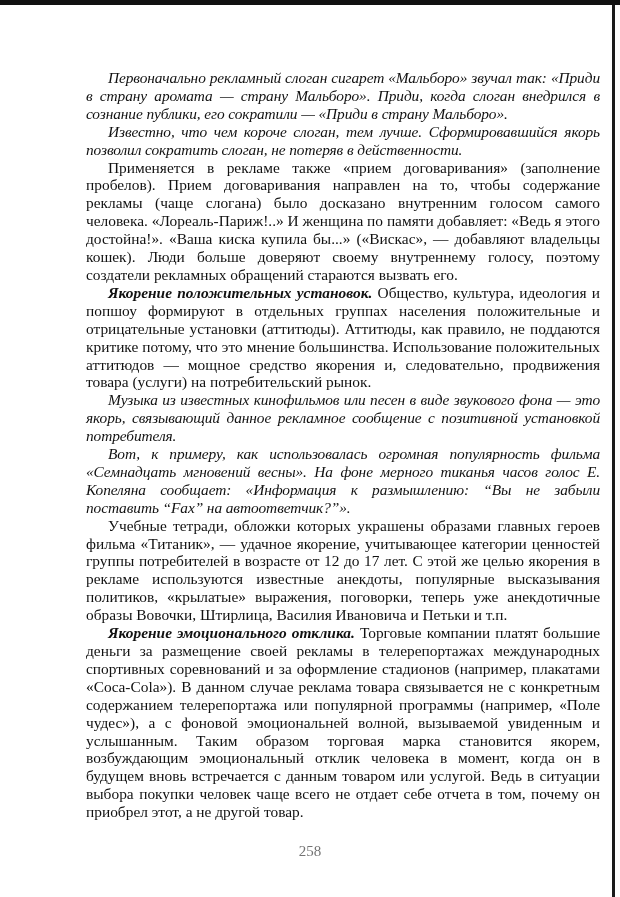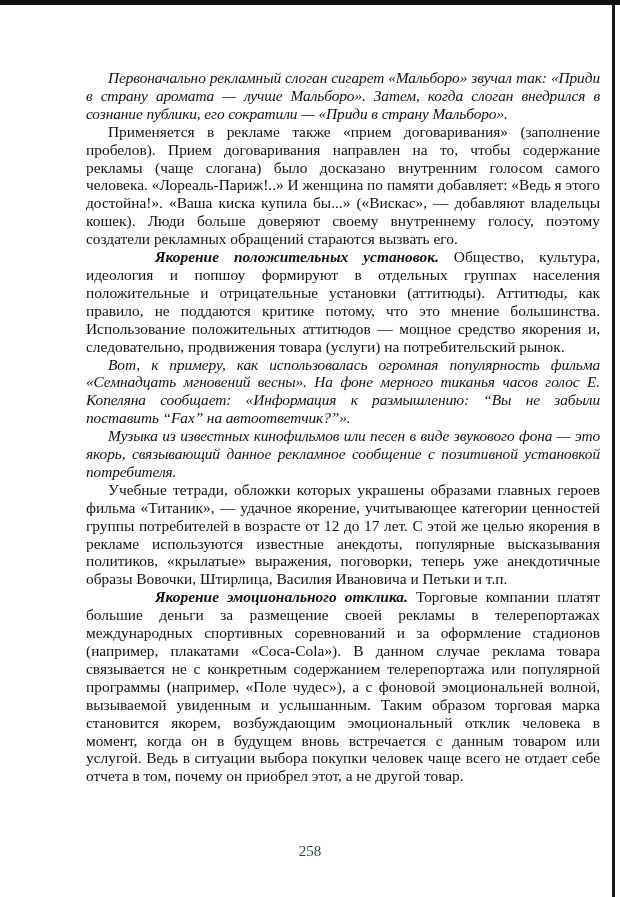--- a/index.html
+++ b/index.html
@@ -6,36 +6,37 @@
   body { width:620px; height:897px; position:relative; overflow:hidden; }
   .top-rule { position:absolute; left:0; top:0; width:620px; height:5px; background:#111; }
   .right-rule { position:absolute; left:612px; top:5px; width:3px; height:892px; background:#1a1a1a; }
   .page-body {
     position:absolute; left:86px; top:69px; width:514px;
     font-family:"Liberation Serif", serif; font-size:15.4px; line-height:17.9px;
     color:#111; text-align:justify; hyphens:manual;
   }
   .page-body p { margin:0; text-indent:22px; }
   .page-body p.it { font-style:italic; letter-spacing:-0.1px; }
-  .lead { font-weight:bold; font-style:italic;margin-left:47px; }
+  .lead { font-weight:bold; font-style:italic; }
   .page-number {
     position:absolute; left:0; width:620px; top:843px; text-align:center;
-    font-family:"Liberation Serif", serif; font-size:15px; color:#14532d;
+    font-family:"Liberation Serif", serif; font-size:15px; color:#737373;
   }
 </style>
 </head>
 <body>
 
 <div class="top-rule"></div>
 <div class="right-rule"></div>
 
 <div class="page-body">
-  <p class="it"><span>Первоначально рекламный слоган сигарет «Мальборо» звучал так: «Приди в страну аромата — лучше Мальборо». Затем, когда слоган внедрился в сознание публики, его сократили — «Приди в страну Мальборо».</span></p>
+  <p class="it"><span>Первоначально рекламный слоган сигарет «Мальборо» звучал так: «Приди в страну аромата — страну Мальборо». Приди, когда слоган внедрился в сознание публики, его сократили — «Приди в страну Мальборо».</span></p>
+  <p class="it"><span>Известно, что чем короче слоган, тем лучше. Сформировавшийся якорь позволил сократить слоган, не потеряв в действенности.</span></p>
   <p><span>Применяется в рекламе также «прием договаривания» (заполнение пробелов). Прием договаривания направлен на то, чтобы содержание рекламы (чаще слогана) было досказано внутренним голосом самого человека. «Лореаль-Париж!..» И женщина по памяти добавляет: «Ведь я этого достойна!». «Ваша киска купила бы...» («Вискас», — добавляют владельцы кошек). Люди больше доверяют своему внутреннему голосу, поэтому создатели рекламных обращений стараются вызвать его.</span></p>
   <p><span class="lead">Якорение положительных установок.</span><span> Общество, культура, идеология и попшоу формируют в отдельных группах населения положительные и отрицательные установки (аттитюды). Аттитюды, как правило, не поддаются критике потому, что это мнение большинства. Использование положительных аттитюдов — мощное средство якорения и, следовательно, продвижения товара (услуги) на потребительский рынок.</span></p>
+  <p class="it"><span>Музыка из известных кинофильмов или песен в виде звукового фона — это якорь, связывающий данное рекламное сообщение с позитивной установкой потребителя.</span></p>
   <p class="it"><span>Вот, к примеру, как использовалась огромная популярность фильма «Семнадцать мгновений весны». На фоне мерного тиканья часов голос Е. Копеляна сообщает: «Информация к размышлению: “Вы не забыли поставить “Fax” на автоответчик?”».</span></p>
-  <p class="it"><span>Музыка из известных кинофильмов или песен в виде звукового фона — это якорь, связывающий данное рекламное сообщение с позитивной установкой потребителя.</span></p>
   <p><span>Учебные тетради, обложки которых украшены образами главных героев фильма «Титаник», — удачное якорение, учитывающее категории ценностей группы потребителей в возрасте от 12 до 17 лет. С этой же целью якорения в рекламе используются известные анекдоты, популярные высказывания политиков, «крылатые» выражения, поговорки, теперь уже анекдотичные образы Вовочки, Штирлица, Василия Ивановича и Петьки и т.п.</span></p>
   <p><span class="lead">Якорение эмоционального отклика.</span><span> Торговые компании платят большие деньги за размещение своей рекламы в телерепортажах международных спортивных соревнований и за оформление стадионов (например, плакатами «Coca-Cola»). В данном случае реклама товара связывается не с конкретным содержанием телерепортажа или популярной программы (например, «Поле чудес»), а с фоновой эмоциональней волной, вызываемой увиденным и услышанным. Таким образом торговая марка становится якорем, возбуждающим эмоциональный отклик человека в момент, когда он в будущем вновь встречается с данным товаром или услугой. Ведь в ситуации выбора покупки человек чаще всего не отдает себе отчета в том, почему он приобрел этот, а не другой товар.</span></p>
 
 </div>
 
 <div class="page-number">258</div>
 
 </body></html>

